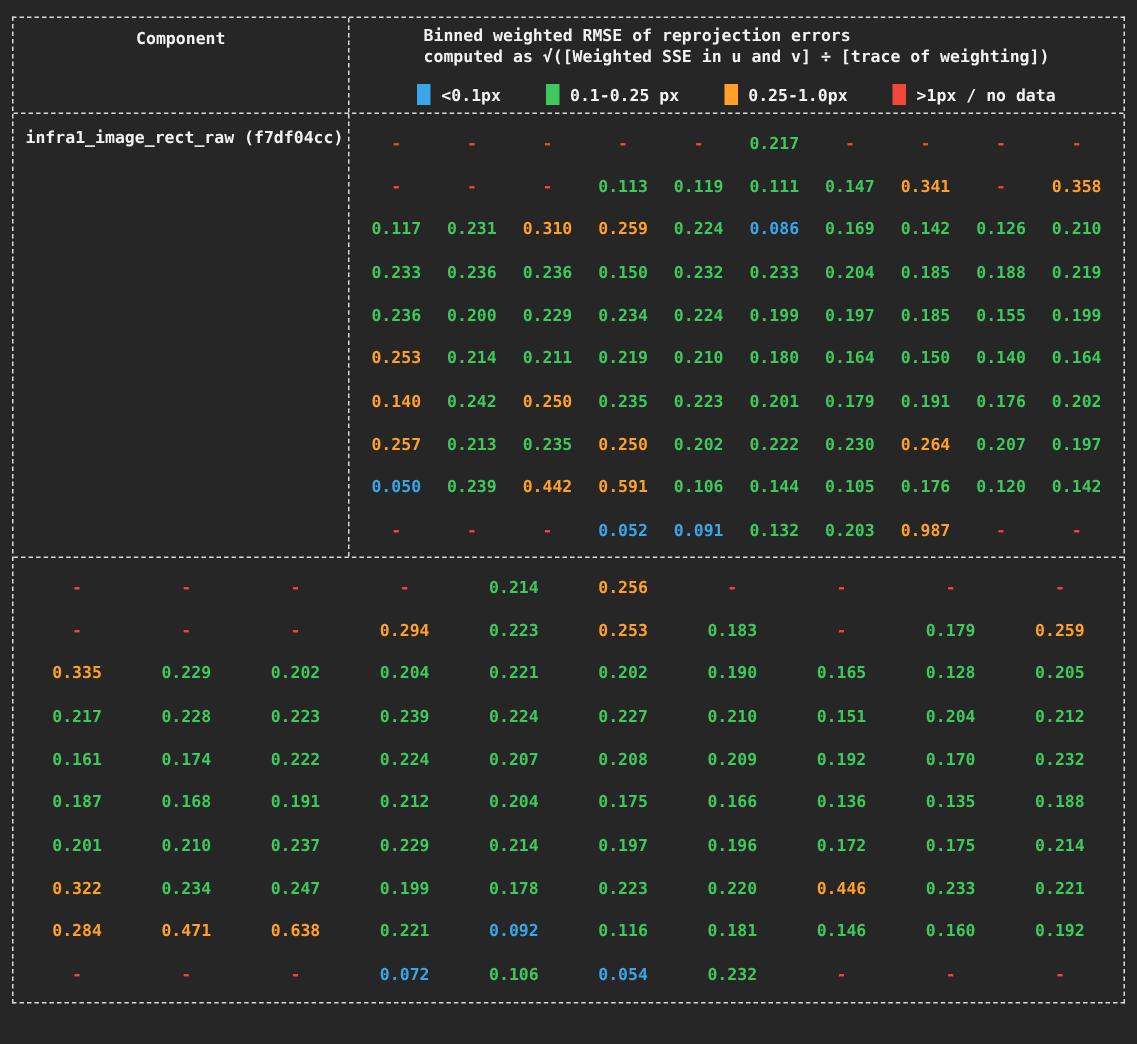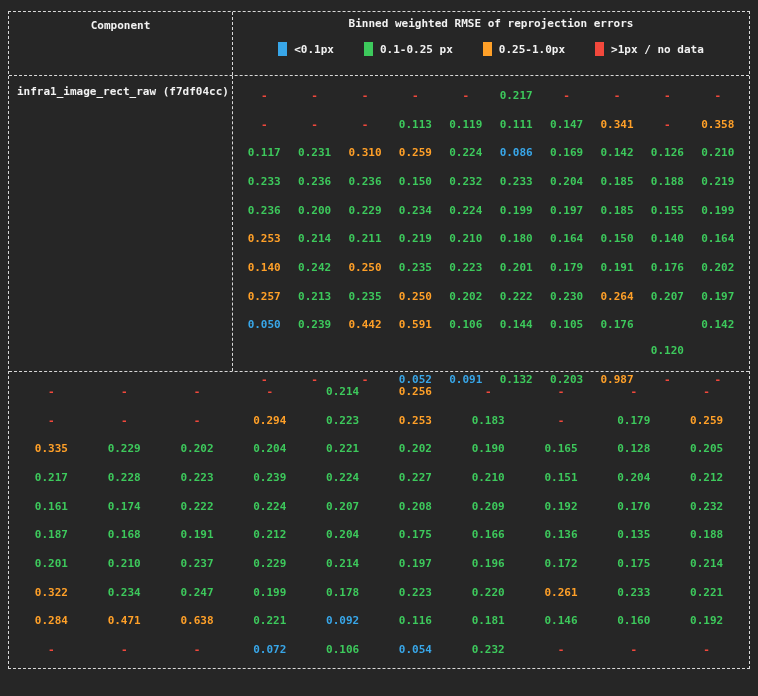--- a/index.html
+++ b/index.html
@@ -48,20 +48,21 @@
 <div class="page">
 
 
   <div class="tbl">
 
     <div class="trow thead">
       <div class="cleft thcomp">Component</div>
       <div class="cright headerbox">
         <div class="descblock">
           <div class="descline">Binned weighted RMSE of reprojection errors</div>
+          <div class="descline">computed as √([Weighted SSE in u and v] ÷ [trace of weighting])</div>
         </div>
         <div class="legend" id="legend">
             <span class="legend-item">
               <span class="swatch" style="background: rgb(56, 166, 232);"></span>
               <span>&lt;0.1px</span>
             </span>
             <span class="legend-item">
               <span class="swatch" style="background: rgb(61, 201, 92);"></span>
               <span>0.1-0.25 px</span>
             </span>
@@ -161,21 +162,21 @@
           <span class="cell" style="color: rgb(61, 201, 92);">0.207</span>
           <span class="cell" style="color: rgb(61, 201, 92);">0.197</span>
           <span class="cell" style="color: rgb(56, 166, 232);">0.050</span>
           <span class="cell" style="color: rgb(61, 201, 92);">0.239</span>
           <span class="cell" style="color: rgb(255, 160, 40);">0.442</span>
           <span class="cell" style="color: rgb(255, 160, 40);">0.591</span>
           <span class="cell" style="color: rgb(61, 201, 92);">0.106</span>
           <span class="cell" style="color: rgb(61, 201, 92);">0.144</span>
           <span class="cell" style="color: rgb(61, 201, 92);">0.105</span>
           <span class="cell" style="color: rgb(61, 201, 92);">0.176</span>
-          <span class="cell" style="color: rgb(61, 201, 92); margin-top: 26px;">0.120</span>
+          <span class="cell" style="color: rgb(61, 201, 92);">0.120</span>
           <span class="cell" style="color: rgb(61, 201, 92);">0.142</span>
           <span class="cell" style="color: rgb(242, 72, 60);">-</span>
           <span class="cell" style="color: rgb(242, 72, 60);">-</span>
           <span class="cell" style="color: rgb(242, 72, 60);">-</span>
           <span class="cell" style="color: rgb(56, 166, 232);">0.052</span>
           <span class="cell" style="color: rgb(56, 166, 232);">0.091</span>
           <span class="cell" style="color: rgb(61, 201, 92);">0.132</span>
           <span class="cell" style="color: rgb(61, 201, 92);">0.203</span>
           <span class="cell" style="color: rgb(255, 160, 40);">0.987</span>
           <span class="cell" style="color: rgb(242, 72, 60);">-</span>
@@ -255,21 +256,21 @@
           <span class="cell" style="color: rgb(61, 201, 92);">0.172</span>
           <span class="cell" style="color: rgb(61, 201, 92);">0.175</span>
           <span class="cell" style="color: rgb(61, 201, 92);">0.214</span>
           <span class="cell" style="color: rgb(255, 160, 40);">0.322</span>
           <span class="cell" style="color: rgb(61, 201, 92);">0.234</span>
           <span class="cell" style="color: rgb(61, 201, 92);">0.247</span>
           <span class="cell" style="color: rgb(61, 201, 92);">0.199</span>
           <span class="cell" style="color: rgb(61, 201, 92);">0.178</span>
           <span class="cell" style="color: rgb(61, 201, 92);">0.223</span>
           <span class="cell" style="color: rgb(61, 201, 92);">0.220</span>
-          <span class="cell" style="color: rgb(255, 160, 40);">0.261</span>
+          <span class="cell" style="color: rgb(255, 160, 40);">0.446</span>
           <span class="cell" style="color: rgb(61, 201, 92);">0.233</span>
           <span class="cell" style="color: rgb(61, 201, 92);">0.221</span>
           <span class="cell" style="color: rgb(255, 160, 40);">0.284</span>
           <span class="cell" style="color: rgb(255, 160, 40);">0.471</span>
           <span class="cell" style="color: rgb(255, 160, 40);">0.638</span>
           <span class="cell" style="color: rgb(61, 201, 92);">0.221</span>
           <span class="cell" style="color: rgb(56, 166, 232);">0.092</span>
           <span class="cell" style="color: rgb(61, 201, 92);">0.116</span>
           <span class="cell" style="color: rgb(61, 201, 92);">0.181</span>
           <span class="cell" style="color: rgb(61, 201, 92);">0.146</span>

